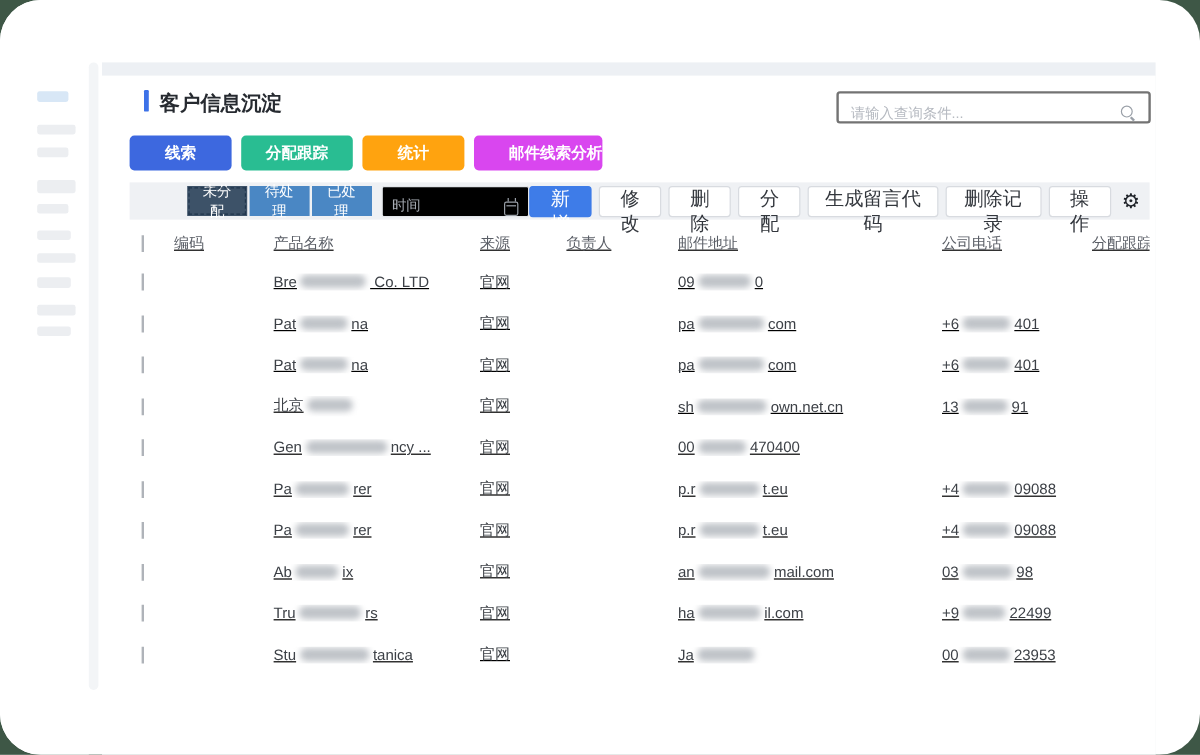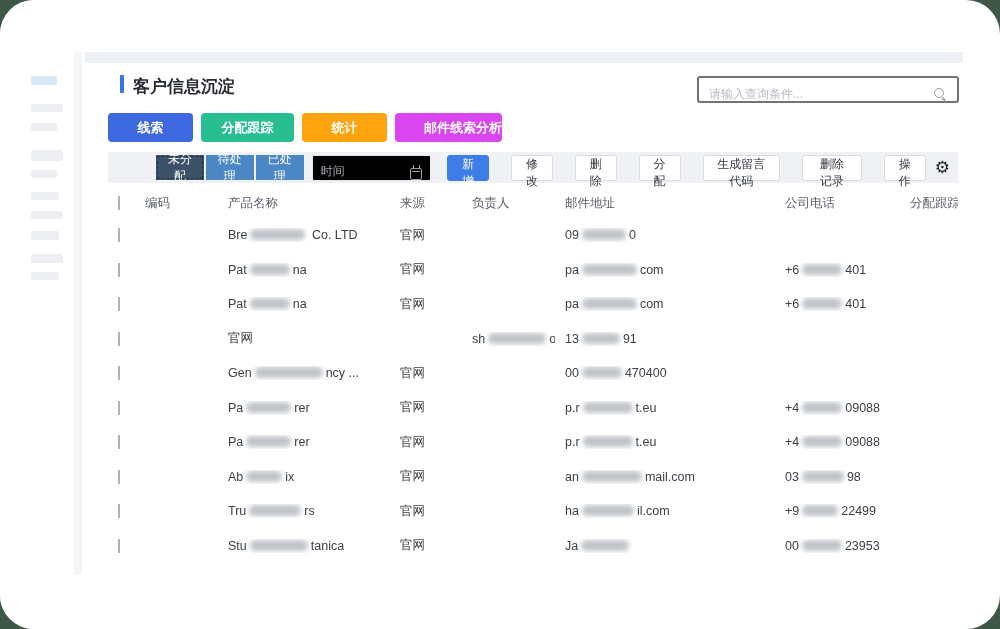--- a/index.html
+++ b/index.html
@@ -56,26 +56,26 @@
   .time-box { margin-left:8px; width:132px; height:26px; background:#000000; border:1px solid #E3E6EA;
     border-radius:2px; display:flex; align-items:flex-end; padding:0 8px;gap:32px; }
   .time-ph { font-size:12px; color:#A8ADB5; flex:1; }
   .cal { position:relative; width:12px; height:12px; border:1.4px solid #9AA0A8; border-radius:2px; flex:none; }
   .cal::before { content:""; position:absolute; left:1px; right:1px; top:2px; height:1.4px; background:#9AA0A8; }
   .cal::after { content:""; position:absolute; left:2px; top:-4px; width:2px; height:3px;
     border-left:1.4px solid #9AA0A8; border-right:1.4px solid #9AA0A8; padding-left:3px; background:transparent; }
   .toolbar .spacer { flex:1; }
   .act-row { display:flex; gap:6px; align-items:center; }
   .act-btn { height:26px; padding:0 11px; background:#fff; border:1px solid #D8DBE0; border-radius:3px;
-    font-size:12px; color:#33373D; cursor:pointer; font-family:inherit;margin-left:16px; }
+    font-size:16px; color:#33373D; cursor:pointer; font-family:inherit; }
   .act-btn.primary { background:#3E7CE8; border-color:#3E7CE8; color:#fff; }
   .gear { margin-left:9px; font-size:17px; color:#1F2329; line-height:1; cursor:pointer; }
 
   
-  .table { margin:5px 5px 0 0; padding-left:23px; }
+  .table { margin:5px 5px 0 0; padding-left:23px;text-decoration:underline; }
   .trow { display:grid; grid-template-columns:27px 83px 172px 72px 93px 220px 125px 1fr; align-items:center; }
   .thead { height:30px; }
   .thead .cell { font-size:12.5px; color:#5A5E66; }
   .tbody .trow { height:34.5px; }
   .cell { padding-left:10px; font-size:12.5px; color:#3C4046; white-space:nowrap; overflow:hidden; }
   .cb { width:13px; height:13px; border:1.5px solid #AFB3B9; border-radius:3px; background:#fff; cursor:pointer; }
   .blur { display:inline-block; height:11px; border-radius:6px; background:#BFC3C8;
     filter:blur(2.6px); margin:0 3px; vertical-align:-1px; }
 </style>
 </head>
@@ -185,20 +185,21 @@
               <div class="cell">Pat<span class="blur" style="width: 40px;"></span>na</div>
               <div class="cell">官网</div>
               <div class="cell"></div>
               <div class="cell">pa<span class="blur" style="width: 55px;"></span>com</div>
               <div class="cell">+6<span class="blur" style="width: 40px;"></span>401</div>
               <div class="cell"></div>
             </div>
             <div class="trow">
               <div class="cell"><span class="cb"></span></div>
               <div class="cell"></div>
+              <div class="cell">北京<span class="blur" style="width: 38px;"></span></div>
               <div class="cell">官网</div>
               <div class="cell"></div>
               <div class="cell">sh<span class="blur" style="width: 58px;"></span>own.net.cn</div>
               <div class="cell">13<span class="blur" style="width: 38px;"></span>91</div>
               <div class="cell"></div>
             </div>
             <div class="trow">
               <div class="cell"><span class="cb"></span></div>
               <div class="cell"></div>
               <div class="cell">Gen<span class="blur" style="width: 68px;"></span>ncy ...</div>

